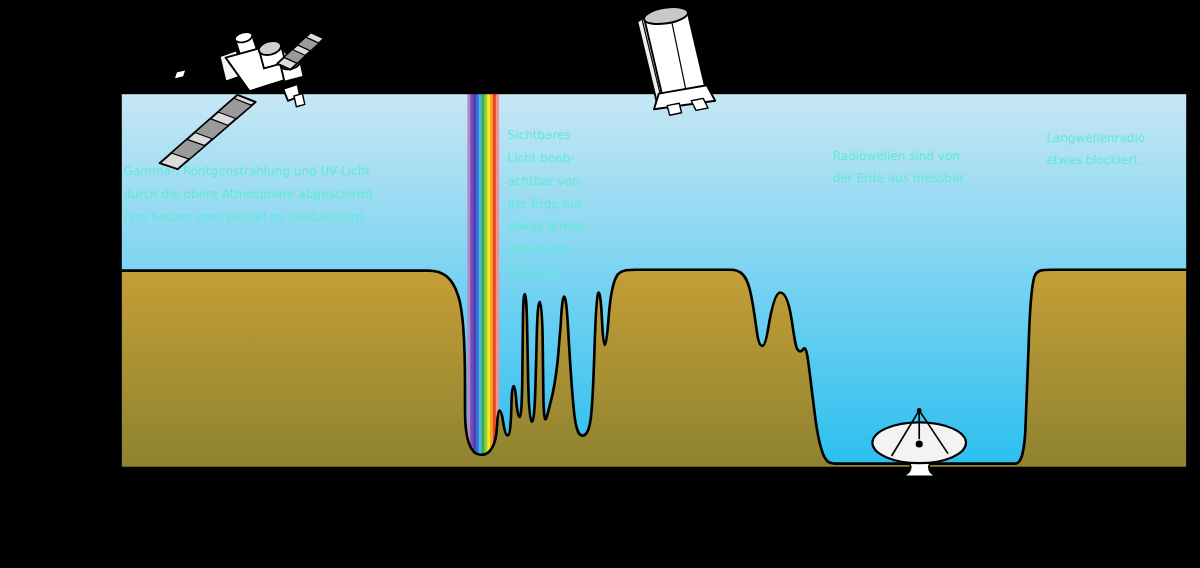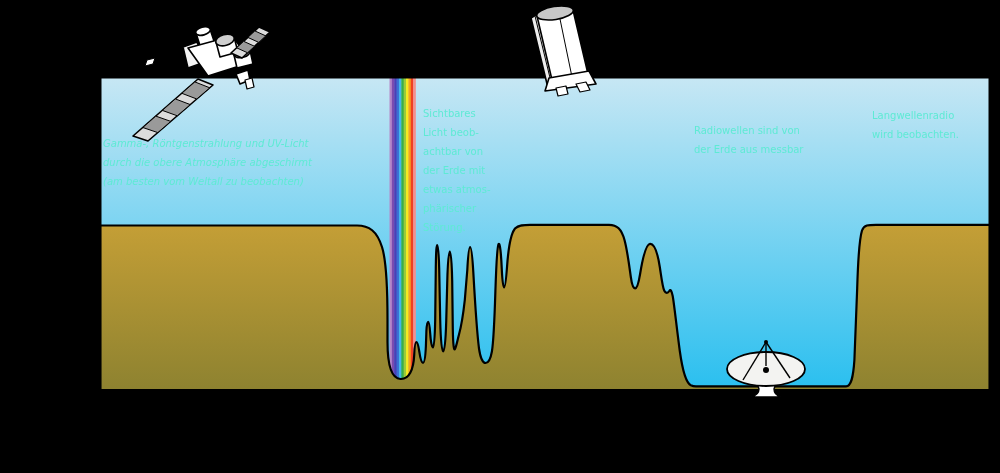--- a/index.html
+++ b/index.html
@@ -164,31 +164,31 @@
       <path d="M757,383 L776,383 L774,389 Q774,395 781,397 L751,397 Q759,395 759,389 Z" fill="#ffffff" stroke-width="1.4"></path>
       <ellipse cx="766" cy="369" rx="39" ry="17" fill="#f3f3f1"></ellipse>
       <line x1="766" y1="342" x2="743" y2="380" stroke-width="1.4"></line>
       <line x1="766" y1="342" x2="790" y2="378" stroke-width="1.4"></line>
       <line x1="766" y1="342" x2="766" y2="366" stroke-width="1.4"></line>
       <circle cx="766" cy="342" r="2" fill="#000" stroke="none"></circle>
       <circle cx="766" cy="370" r="3" fill="#000" stroke="none"></circle>
     </g>
   </svg>
 
-  <div class="ann" style="left:103px;top:134px;font-style:italic;">Gamma-, Röntgenstrahlung und UV-Licht
+  <div class="ann" style="left:103px;top:134px;">Gamma-, Röntgenstrahlung und UV-Licht
 durch die obere Atmosphäre abgeschirmt
 (am besten vom Weltall zu beobachten)</div>
 
   <div class="ann" style="left:423px;top:104px;">Sichtbares
 Licht beob-
 achtbar von
 der Erde mit
 etwas atmos-
 phärischer
 Störung.</div>
 
 
   <div class="ann" style="left:694px;top:121px;">Radiowellen sind von
 der Erde aus messbar</div>
 
   <div class="ann" style="left:872px;top:106px;">Langwellenradio
-wird beobachten.</div>
+etwas blockiert.</div>
 </div>
 
 </body></html>

